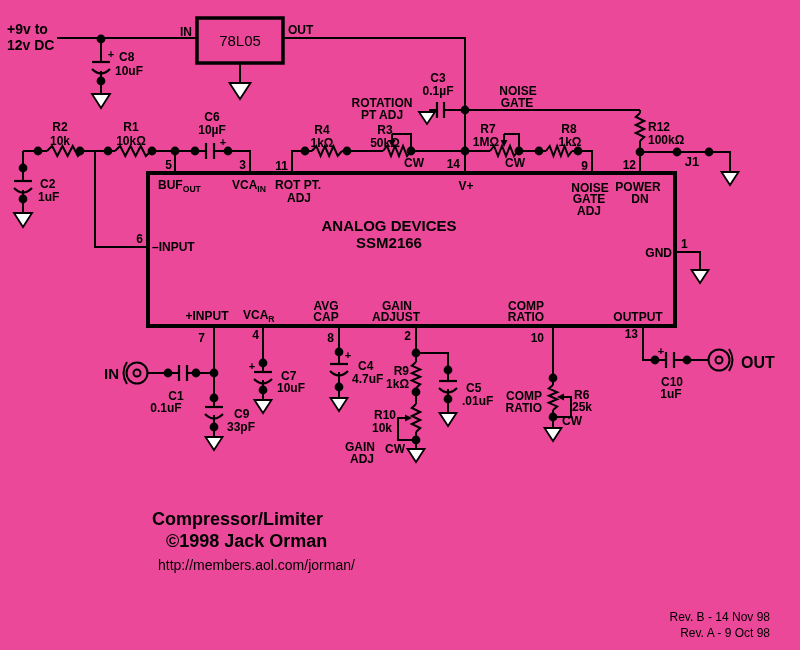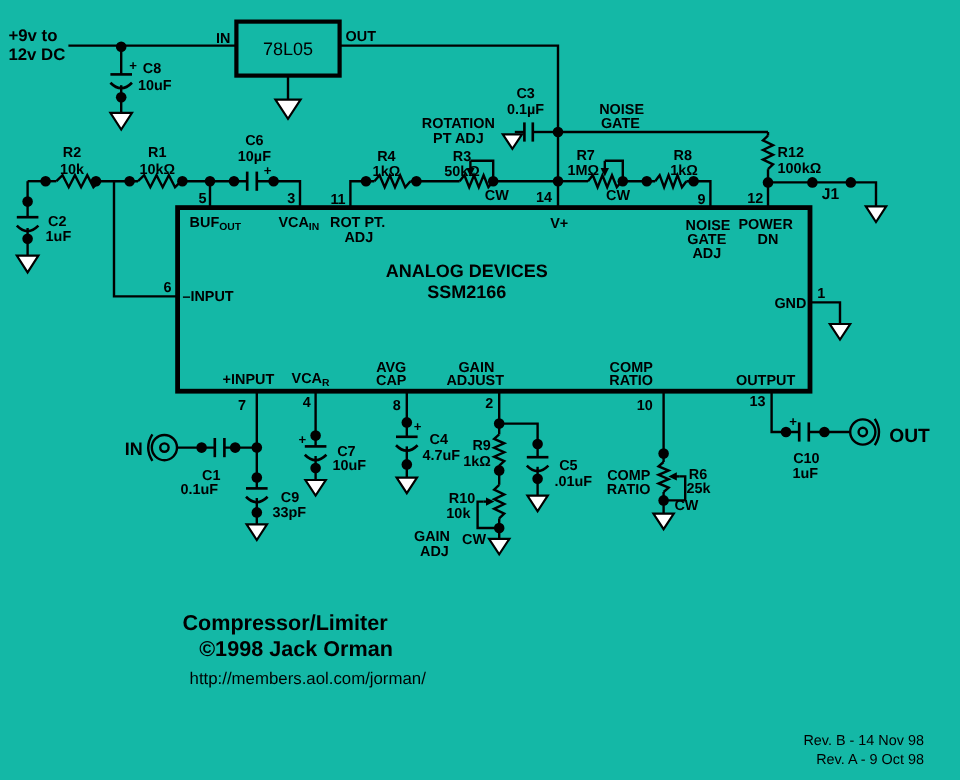--- a/index.html
+++ b/index.html
@@ -1,16 +1,16 @@
 <!DOCTYPE html>
 <html><head>
 <meta charset="utf-8">
 <style>
   html,body{margin:0;padding:0;background:#ffffff;}
-  .stage{position:relative;width:800px;height:650px;background:#14b8a6;overflow:hidden;
+  .stage{position:relative;width:800px;height:650px;background:#ec4899;overflow:hidden;
          font-family:"Liberation Sans", sans-serif;}
   svg{position:absolute;left:0;top:0;}
   svg text{font-family:"Liberation Sans", sans-serif;fill:#000;}
 </style>
 </head>
 <body>
 
 <div class="stage">
   <svg id="schematic" width="800" height="650" viewBox="0 0 800 650">
       <rect x="148" y="173" width="527" height="153" fill="none" stroke="#000000" stroke-width="4"></rect>

